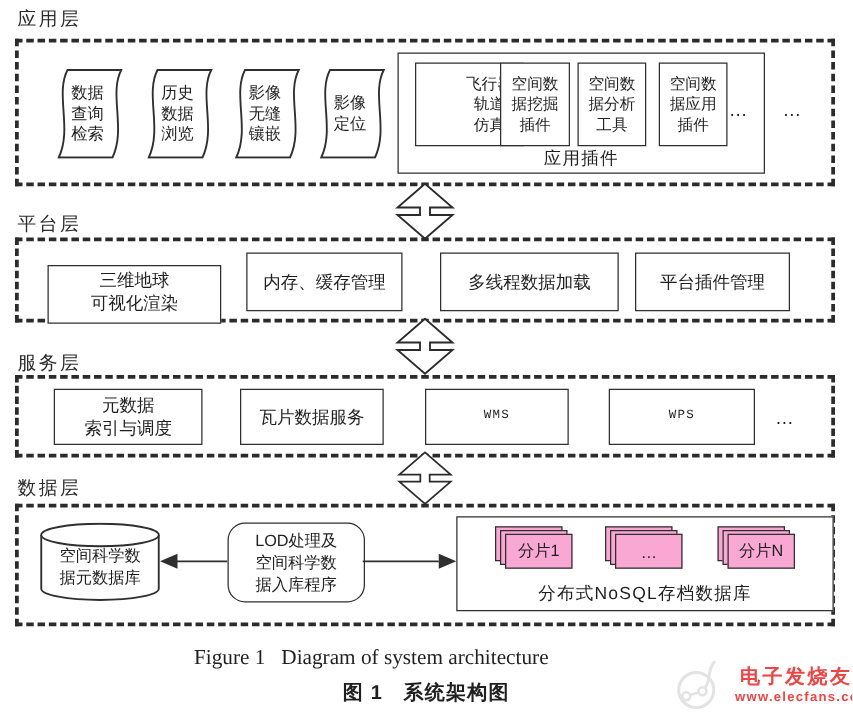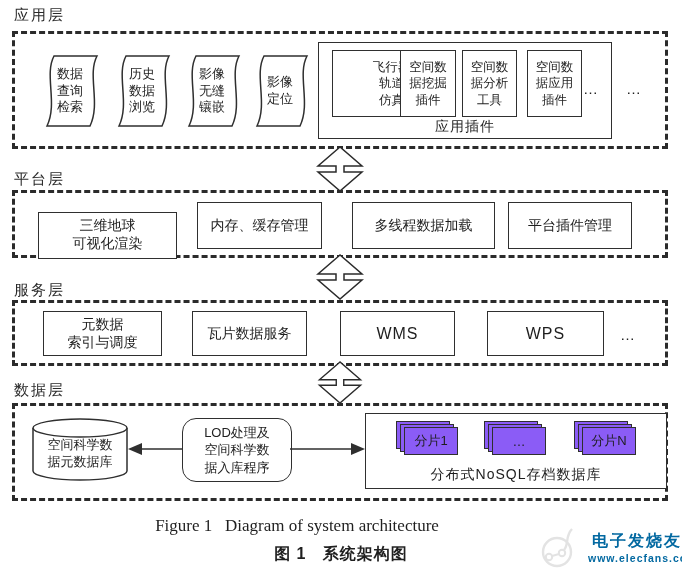--- a/index.html
+++ b/index.html
@@ -23,38 +23,38 @@
   .group-label{
     position:absolute;left:0;right:0;bottom:2px;text-align:center;
     font-size:14px;color:#1e1e1e;letter-spacing:1px;
   }
   .ellipsis{font-size:15px;color:#1e1e1e;letter-spacing:1px;}
   .rounded-box{
     border:1.6px solid #2f2f2f;border-radius:14px;background:#fff;
     display:flex;align-items:center;justify-content:center;text-align:center;
     font-size:13px;line-height:1.35;white-space:pre-line;
   }
-  .serif{font-family:Liberation Sans, sans-serif;letter-spacing:1px;font-size:16px;}
+  .serif{font-family:Liberation Mono, monospace;letter-spacing:1px;font-size:10px;}
   
   .stack{width:64px;height:36px;}
-  .stack .card{position:absolute;background:#8b5cf6;border:1.4px solid #2f2f2f;width:52px;height:26px;}
+  .stack .card{position:absolute;background:#f9a8d4;border:1.4px solid #2f2f2f;width:52px;height:26px;}
   .stack .b1{left:0;top:0;}
   .stack .b2{left:4px;top:3px;}
   .stack .front{left:8px;top:6px;display:flex;align-items:center;justify-content:center;
     font-size:13px;color:#1e1e1e;}
   .caption-en{
     left:0;width:594px;text-align:center;font-family:"Liberation Serif",serif;
     font-size:17px;color:#1f1f1f;white-space:pre;
   }
   .caption-zh{
     left:0;width:682px;text-align:center;font-size:16px;color:#1f1f1f;white-space:pre;
     letter-spacing:1px;
     font-weight:bold;
   }
-  .wm{color:#0369a1;font-weight:bold;}
+  .wm{color:#ef4444;font-weight:bold;}
   .wm-title{font-size:16px;letter-spacing:2px;}
   .wm-url{font-size:10.5px;letter-spacing:1px;}
 </style>
 </head>
 <body>
 
 <div id="canvas">
 
   <div class="abs layer-label" style="left:14px;top:6px;">应用层</div>
   <div class="abs layer-box" style="left:12px;top:31px;width:650px;height:112px;"></div>

